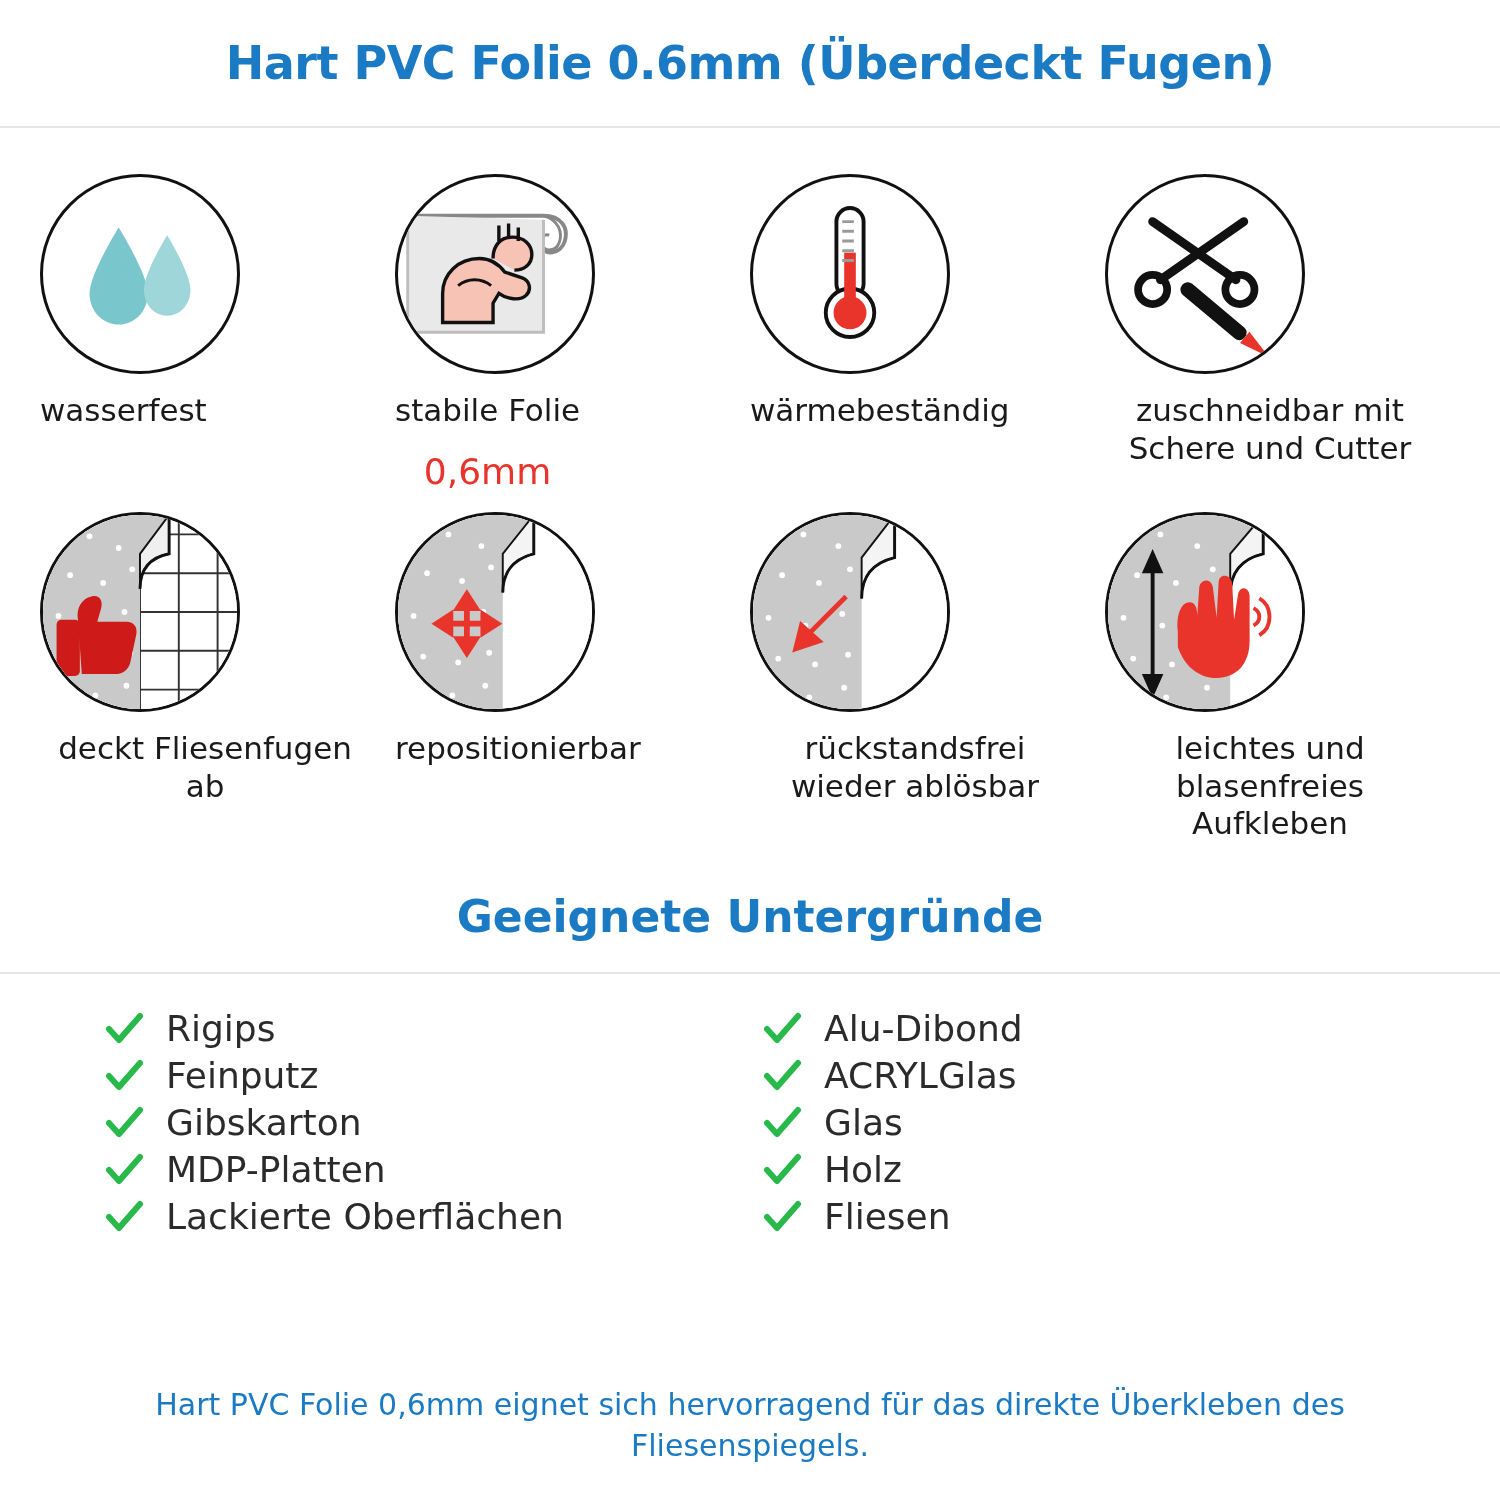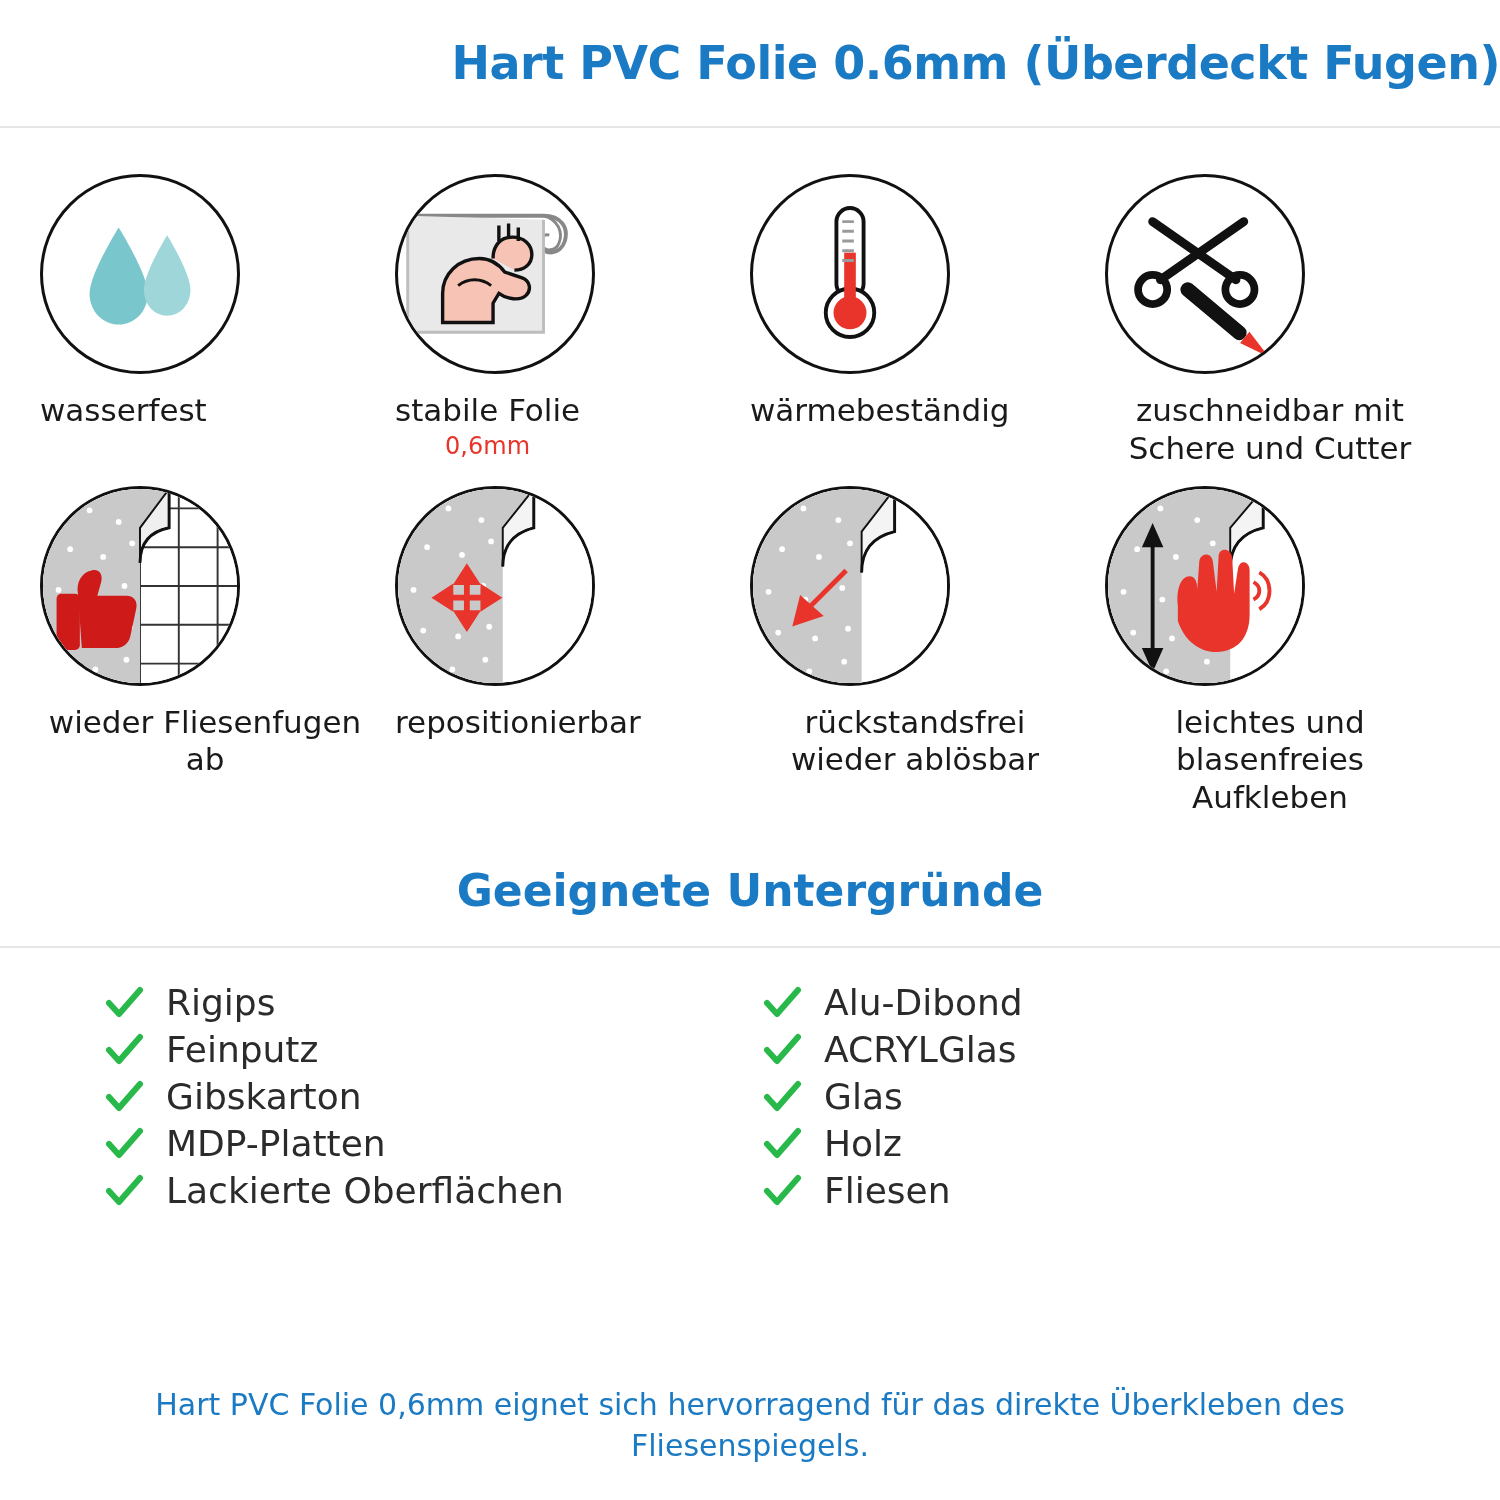--- a/index.html
+++ b/index.html
@@ -8,21 +8,21 @@
     background:#ffffff;
     font-family:"DejaVu Sans", sans-serif;
     color:#1a1a1a;
     overflow:hidden;
   }
   .page{position:relative;width:1500px;height:1500px;box-sizing:border-box;}
 
   
   .header{
     height:128px;
-    display:flex;align-items:center;justify-content:flex-end;
+    display:flex;align-items:center;justify-content:center;
     border-bottom:2px solid #e6e6e6;
     box-sizing:border-box;
   }
   .header h1{
     margin:0;
     font-size:46px;
     font-weight:700;
     color:#1b7ac4;
     letter-spacing:-0.5px;
   }
@@ -50,22 +50,22 @@
     margin-top:18px;
     text-align:center;
     font-size:31px;
     line-height:1.22;
     color:#1a1a1a;
     max-width:330px;
   }
   .sub{
     display:block;
     color:#e8342a;
-    font-size:24px;
-    margin-top:2px;
+    font-size:36px;
+    margin-top:20px;
   }
 
   
   .section-title{
     margin-top:48px;
     text-align:center;
     font-size:44px;
     font-weight:700;
     color:#1b7ac4;
     padding-bottom:30px;
@@ -188,21 +188,21 @@
             <circle cx="18" cy="182" r="3"></circle>
               <circle cx="54" cy="186" r="3"></circle>
               <circle cx="86" cy="176" r="3"></circle>
           </g>
           <path d="M130 0 L130 40 Q100 46 100 76 L100 40 Z" fill="#efefef" stroke="#111" stroke-width="2"></path>
           <path d="M130 0 L130 40 Q100 46 100 76" fill="none" stroke="#111" stroke-width="3"></path>
           <path d="M36 108 C34 96 40 86 50 84 C58 82 62 88 60 96 L56 110 L86 110 C94 110 98 116 96 124 L90 152 C88 160 82 164 74 164 L40 164 Z" fill="#cf1a1a"></path>
           <rect x="14" y="108" width="24" height="58" rx="5" fill="#cf1a1a"></rect>
         </svg>
       </div>
-      <div class="cap">wieder Fliesenfugen ab</div>
+      <div class="cap">deckt Fliesenfugen ab</div>
     </div>
 
     <div class="feature">
       <div class="circle">
         <svg viewBox="0 0 200 200">
           <rect x="0" y="0" width="200" height="200" fill="#fff"></rect>
           <path d="M0 0 L140 0 L140 40 Q108 48 108 80 L108 200 L0 200 Z" fill="#c9c9c9"></path>
           <g fill="#ffffff">
             <circle cx="18" cy="26" r="3"></circle>
               <circle cx="52" cy="20" r="3"></circle>

